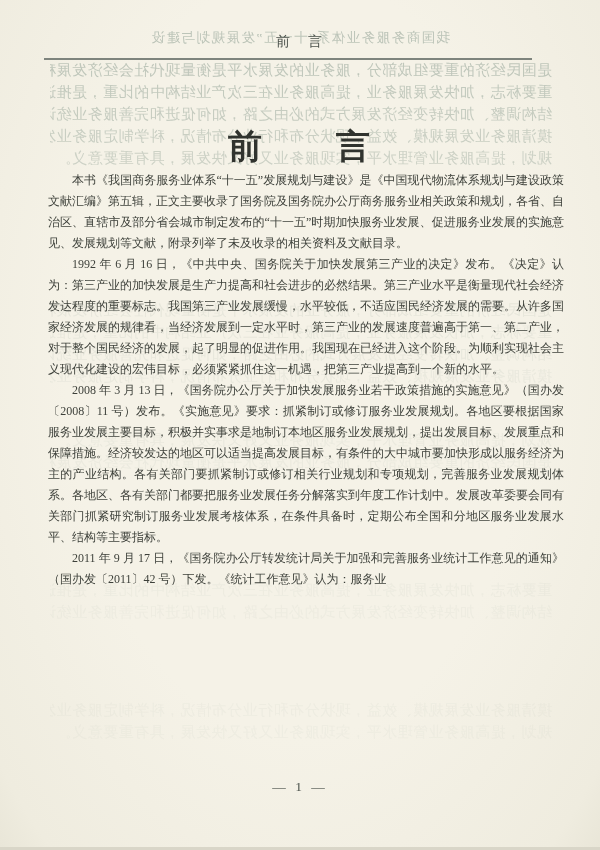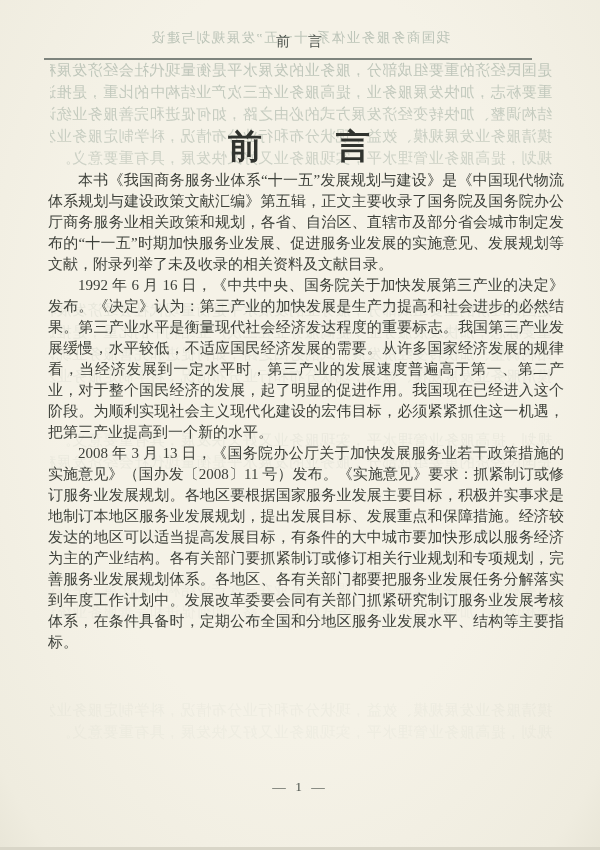--- a/index.html
+++ b/index.html
@@ -47,21 +47,21 @@
   }
   .main-title{
     position:absolute;top:101px;left:0;right:0;
     text-align:center;
     font-family:"Liberation Sans","DejaVu Sans",sans-serif;
     font-weight:bold;font-size:34px;color:#30332e;
     letter-spacing:2px;
   }
   .body-text{
     position:absolute;top:170px;left:48px;right:36px;
-    font-size:15px;line-height:21px;
+    font-size:12px;line-height:21px;
     text-align:justify;color:#3d403a;
   }
   .body-text p{
     margin:0;text-indent:2em;
   }
   .page-number{
     position:absolute;top:779px;left:0;right:0;
     text-align:center;font-size:13.5px;color:#4c524c;letter-spacing:3px;
   }
 </style>
@@ -95,17 +95,18 @@
   <div class="running-header">前　言</div>
 
   <div class="header-rule"></div>
 
   <h1 class="main-title">前　　言</h1>
 
   <div class="body-text">
     <p>本书《我国商务服务业体系“十一五”发展规划与建设》是《中国现代物流体系规划与建设政策文献汇编》第五辑，正文主要收录了国务院及国务院办公厅商务服务业相关政策和规划，各省、自治区、直辖市及部分省会城市制定发布的“十一五”时期加快服务业发展、促进服务业发展的实施意见、发展规划等文献，附录列举了未及收录的相关资料及文献目录。</p>
     <p>1992 年 6 月 16 日，《中共中央、国务院关于加快发展第三产业的决定》发布。《决定》认为：第三产业的加快发展是生产力提高和社会进步的必然结果。第三产业水平是衡量现代社会经济发达程度的重要标志。我国第三产业发展缓慢，水平较低，不适应国民经济发展的需要。从许多国家经济发展的规律看，当经济发展到一定水平时，第三产业的发展速度普遍高于第一、第二产业，对于整个国民经济的发展，起了明显的促进作用。我国现在已经进入这个阶段。为顺利实现社会主义现代化建设的宏伟目标，必须紧紧抓住这一机遇，把第三产业提高到一个新的水平。</p>
     <p>2008 年 3 月 13 日，《国务院办公厅关于加快发展服务业若干政策措施的实施意见》（国办发〔2008〕11 号）发布。《实施意见》要求：抓紧制订或修订服务业发展规划。各地区要根据国家服务业发展主要目标，积极并实事求是地制订本地区服务业发展规划，提出发展目标、发展重点和保障措施。经济较发达的地区可以适当提高发展目标，有条件的大中城市要加快形成以服务经济为主的产业结构。各有关部门要抓紧制订或修订相关行业规划和专项规划，完善服务业发展规划体系。各地区、各有关部门都要把服务业发展任务分解落实到年度工作计划中。发展改革委要会同有关部门抓紧研究制订服务业发展考核体系，在条件具备时，定期公布全国和分地区服务业发展水平、结构等主要指标。</p>
+    <p>2011 年 9 月 17 日，《国务院办公厅转发统计局关于加强和完善服务业统计工作意见的通知》（国办发〔2011〕42 号）下发。《统计工作意见》认为：服务业</p>
   </div>
 
   <div class="page-number">— 1 —</div>
 
 </div>
 
 </body></html>

